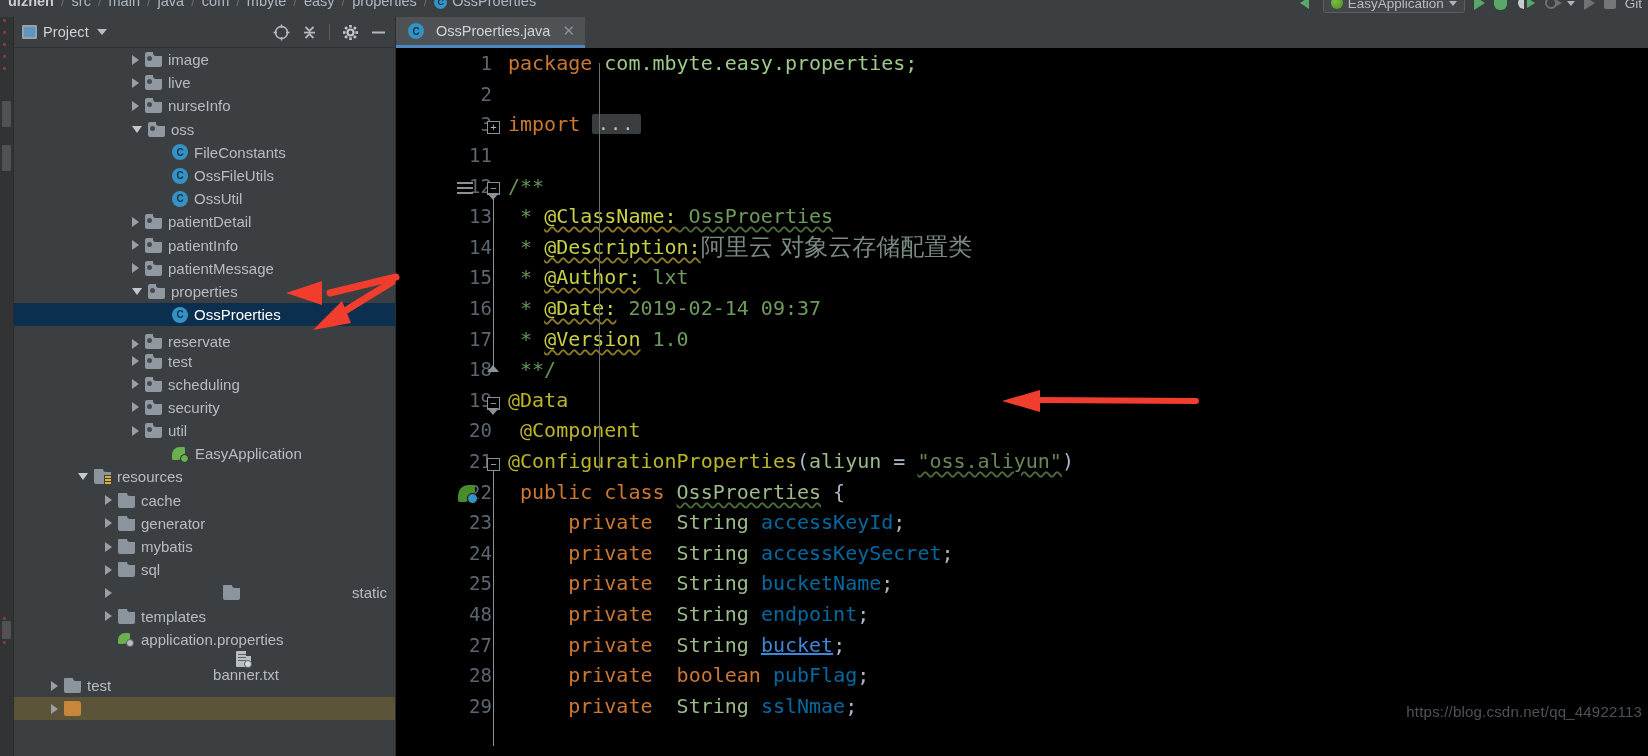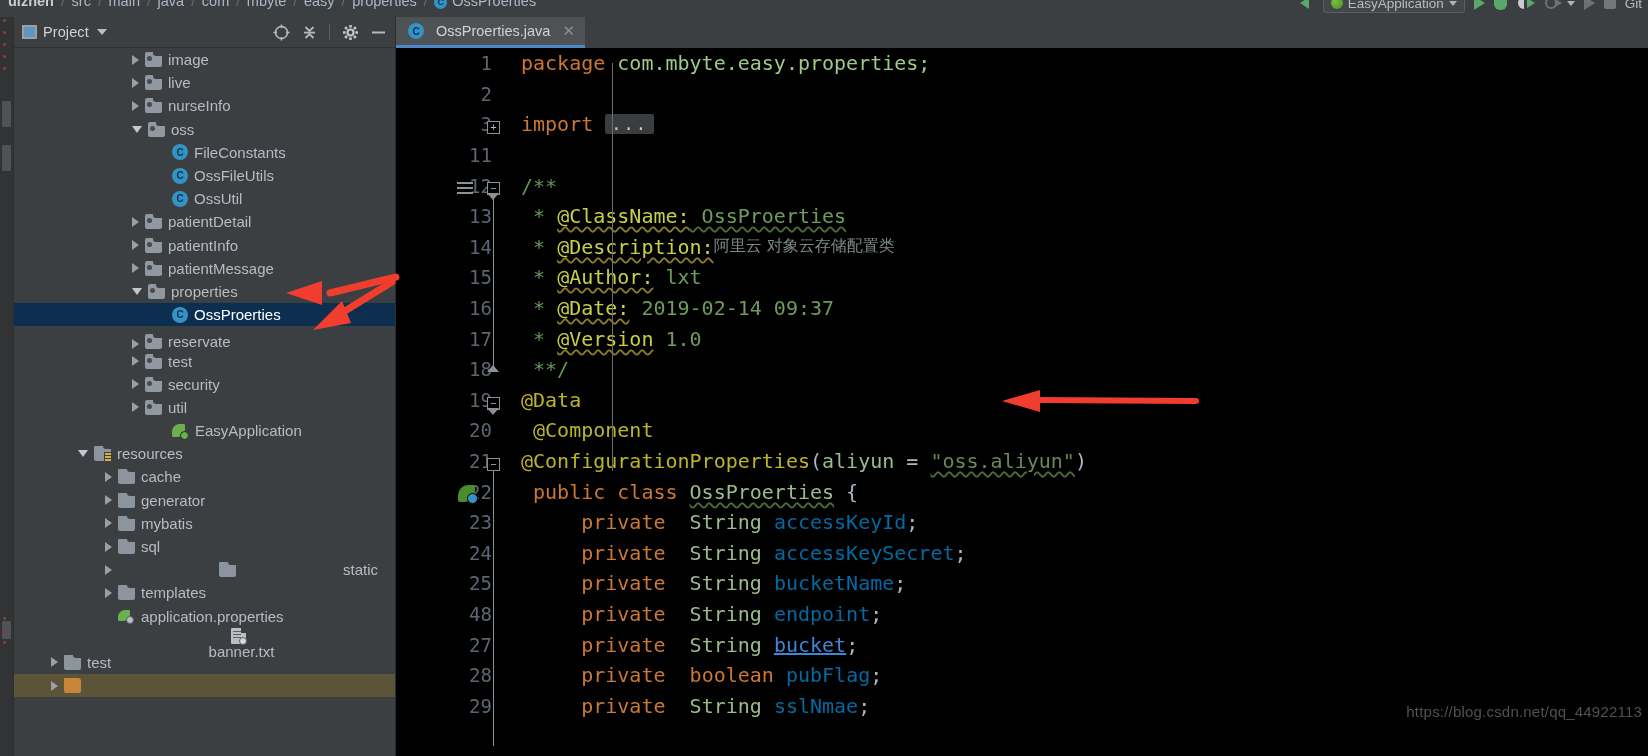--- a/index.html
+++ b/index.html
@@ -102,21 +102,21 @@
   .hdr-sep { width: 1px; height: 16px; background: #595d60; margin: 0 3px; }
 
   .tree {
     flex: 1; overflow: hidden; position: relative;
     padding-top: 0px;
     background: #3c3f41;
   }
   .row {
     height: 23.2px; display: flex; align-items: center;
     font-size: 15px; color: #b6bcc4; white-space: nowrap;
-    padding-right: 17px;
+    padding-right: 8px;
   }
   .row.selected { background: #0d2f4f; color: #ffffff; }
   .row.highlight-bottom { background: #5b5439; }
   .arrow-r {
     width: 0; height: 0; border-left: 7px solid #9b9fa3;
     border-top: 5px solid transparent; border-bottom: 5px solid transparent;
     margin-right: 6px; flex: none;
   }
   .arrow-d {
     width: 0; height: 0; border-top: 7px solid #c4c8cc;
@@ -229,42 +229,41 @@
     padding-right: 8px;
     color: #5c6673; font-size: 19px;
     font-family: "DejaVu Sans Mono", monospace;
     position: relative;
   }
 
   .code {
     flex: 1; position: relative; padding-left: 8px;
     font-family: "DejaVu Sans Mono", monospace;
     font-size: 20px;
-    margin-left: 13px;
   }
   .cline { height: 30.6px; display: flex; align-items: center; white-space: pre; }
 
   
   .indent-guide {
     position: absolute; left: 99px; top: 15px; width: 1px; height: 408px;
     background: #6e6e6e;
   }
 
   
   .kw      { color: #cc7832; }
   .type    { color: #9bbb8a; }
   .ident   { color: #0369a1; }
   .punct   { color: #a9b7c6; }
   .str     { color: #6a8759; }
   .pkgname { color: #9ec98a; }
   .anno    { color: #bbb529; }
   .cmt     { color: #629755; }
   .jdoc-tag{ color: #c9d046; }
   .jdoc-txt{ color: #6f9b5c; }
-  .cjk     { color: #7a8a83; font-family: "DejaVu Sans", sans-serif; font-size: 16px; }
+  .cjk     { color: #7a8a83; font-family: "DejaVu Sans", sans-serif; font-size: 24px; }
   .link    { color: #3e86d6; text-decoration: underline; }
   .wavy    { text-decoration: underline; text-decoration-style: wavy;
              text-decoration-color: #8a7a2a; text-underline-offset: 3px; }
   .wavy-g  { text-decoration: underline; text-decoration-style: wavy;
              text-decoration-color: #4c6b3c; text-underline-offset: 3px; }
   .folded {
     background: #3a3d3f; color: #c8cdd2; border-radius: 2px;
     padding: 0 6px; letter-spacing: 2px; font-size: 17px;
   }
 
@@ -513,20 +512,25 @@
           <span class="label">reservate</span>
         </div>
         <div class="row" style="padding-left: 118px;">
           <span class="arrow-r"></span>
           <span class="ico ico-package"></span>
           <span class="label">test</span>
         </div>
         <div class="row" style="padding-left: 118px;">
           <span class="arrow-r"></span>
           <span class="ico ico-package"></span>
+          <span class="label">scheduling</span>
+        </div>
+        <div class="row" style="padding-left: 118px;">
+          <span class="arrow-r"></span>
+          <span class="ico ico-package"></span>
           <span class="label">security</span>
         </div>
         <div class="row" style="padding-left: 118px;">
           <span class="arrow-r"></span>
           <span class="ico ico-package"></span>
           <span class="label">util</span>
         </div>
         <div class="row" style="padding-left: 145px;">
           <span class="arrow-none"></span>
           <span class="ico-spring arrowbadge">

